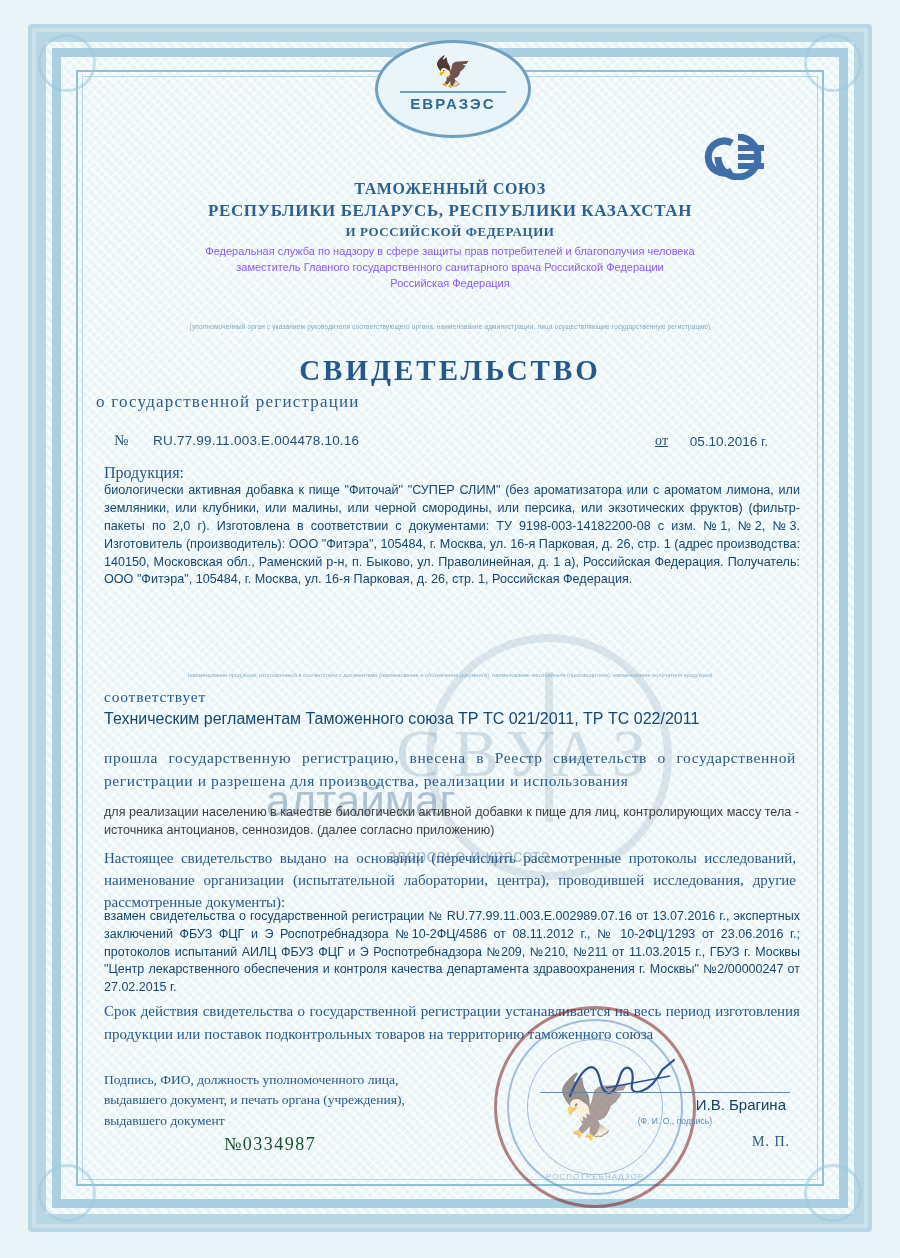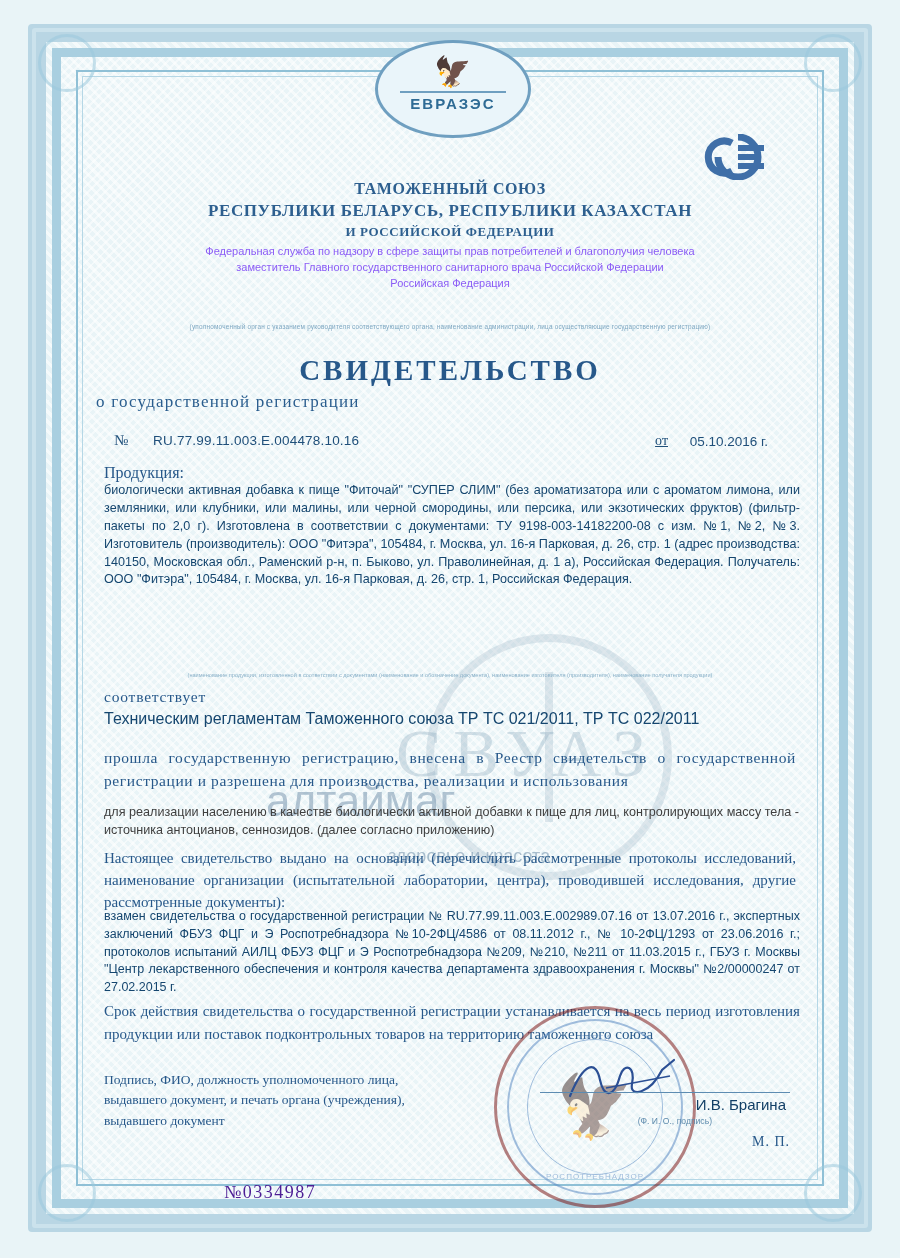--- a/index.html
+++ b/index.html
@@ -317,24 +317,24 @@
   }
   .mp {
     position: absolute;
     right: 14px; top: 1048px;
     font-size: 14px;
     color: #27588a;
     letter-spacing: 1px;
   }
   .serial {
     position: absolute;
-    left: 128px; top: 1096px;
+    left: 128px; top: 1048px;
     font-size: 18px;
     letter-spacing: 1.5px;
-    color: #4c1d95;
+    color: #14532d;
   }
 
   
   .scribble {
     position: absolute;
     right: 118px; top: 968px;
     width: 120px; height: 52px;
     pointer-events: none;
   }
 

